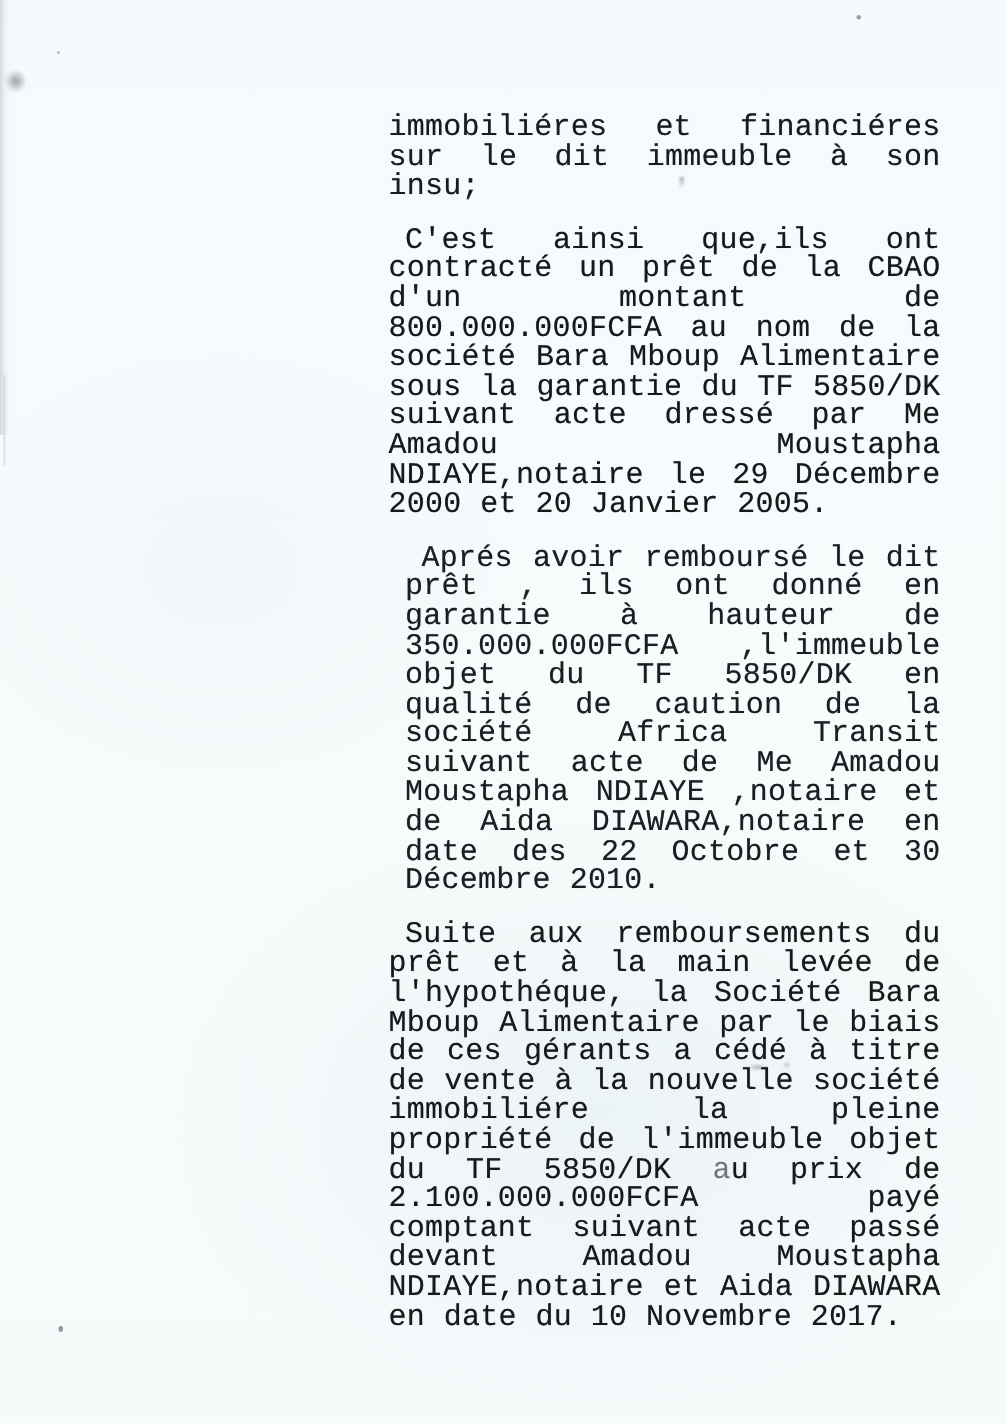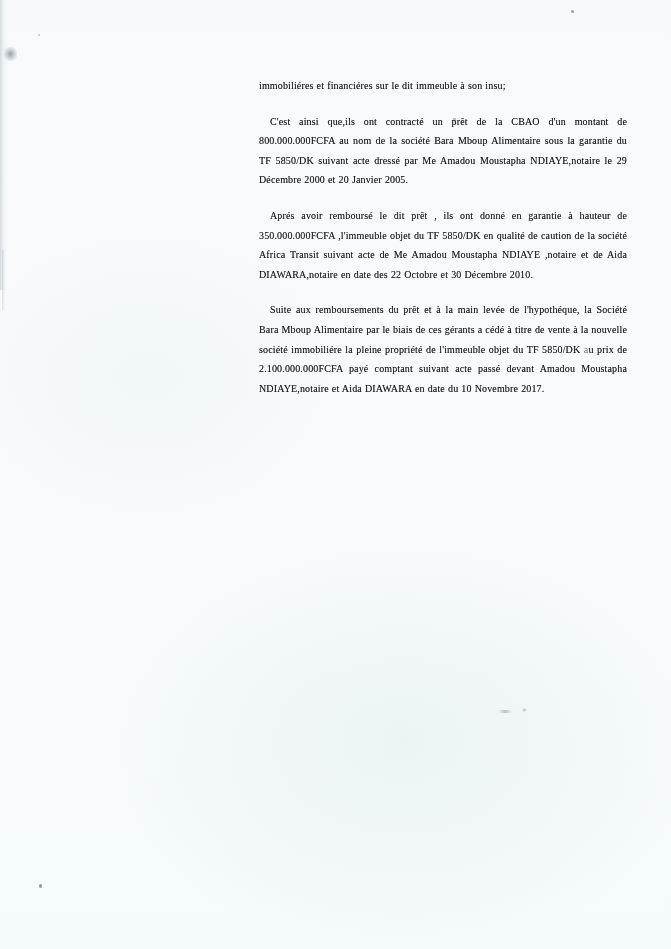--- a/index.html
+++ b/index.html
@@ -60,36 +60,37 @@
     position: absolute;
     left: 259px;
     top: 76px;
     width: 368px;
   }
 
   p.para {
     margin: 0 0 16px 0;
     text-align: justify;
     text-indent: 11px;
-    font-size: 10px;
+    font-size: 20px;
     line-height: 19.6px;
     color: #191b1d;
     letter-spacing: 0.15px;
     word-spacing: 0.4px;
     
     text-shadow: 0 0 0.45px rgba(40,44,48,0.55);
+    font-family: Liberation Mono, monospace;
   }
   p.para:last-child { margin-bottom: 0; }
 
   
   p.para.continuation { text-indent: 0; }
 
   
   p.p2 { color: #16181a; }
-  p.p3 { color: #1b1d20; }
+  p.p3 { color: #1b1d20; margin-left: 11px; }
   p.p4 { color: #17191b; }
   p.p5 { color: #1a1c1f; }
   p.p6 { color: #181a1c; }
   p.p7 { color: #17191c; }
 
   
   .faded  { color: #6f767b; text-shadow: none; }
 </style>
 </head>
 <body>

